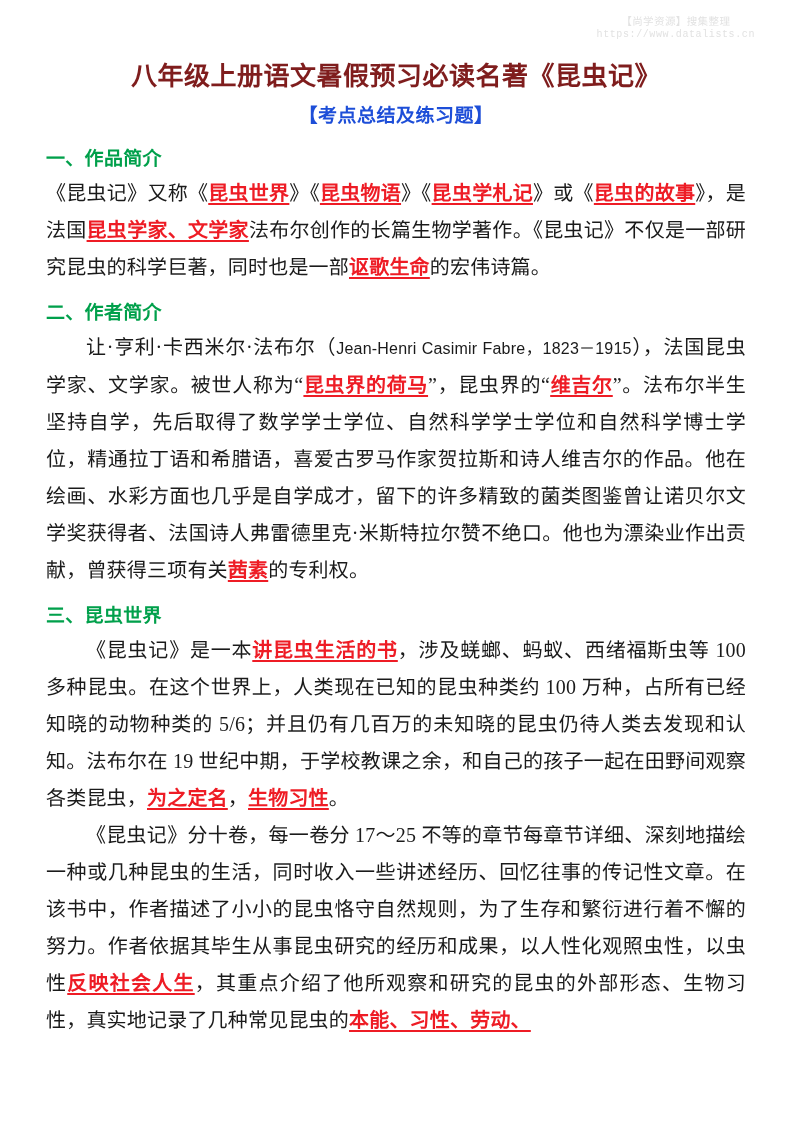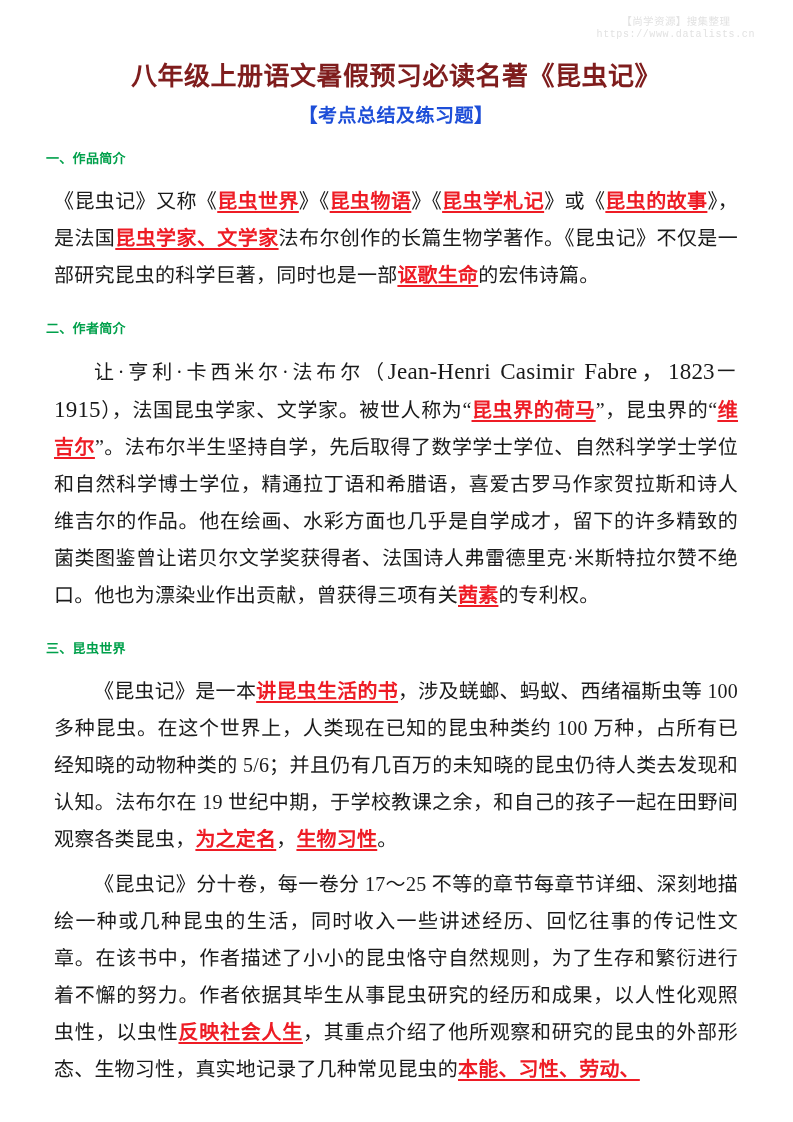--- a/index.html
+++ b/index.html
@@ -75,51 +75,51 @@
     color: #1d4ed8;
     letter-spacing: 0.5px;
   }
 
   
   .section-heading {
     margin: 0;
     padding-top: 16px;
     font-family: "Liberation Sans", "DejaVu Sans", sans-serif;
     font-weight: bold;
-    font-size: 13px;
+    font-size: 19px;
     line-height: 28px;
     color: #00a04b;
     letter-spacing: 0.3px;
   }
   .section-heading.tight { padding-top: 13px; }
 
   
   .para {
-    margin: 8px;
+    margin: 0;
     font-size: 20px;
     line-height: 37px;
     color: #1a1a1a;
     text-align: justify;
     text-justify: inter-ideograph;
     letter-spacing: 0.2px;
   }
   .para.indent { text-indent: 2em; }
   .para.first { padding-top: 2px; }
 
   
   .em-red {
     color: #ee1c25;
     font-weight: bold;
     text-decoration: underline;
     text-underline-offset: 3px;
     text-decoration-thickness: 1.5px;
   }
   .latin {
-    font-family: Liberation Serif, serif;
-    font-size: 23px;
+    font-family: Liberation Sans, sans-serif;
+    font-size: 16px;
     letter-spacing: 0.2px;
   }
 </style>
 </head>
 <body>
 
 <div class="page">
 
   <div class="watermark">
     <div class="wm-line1">【尚学资源】搜集整理</div>

